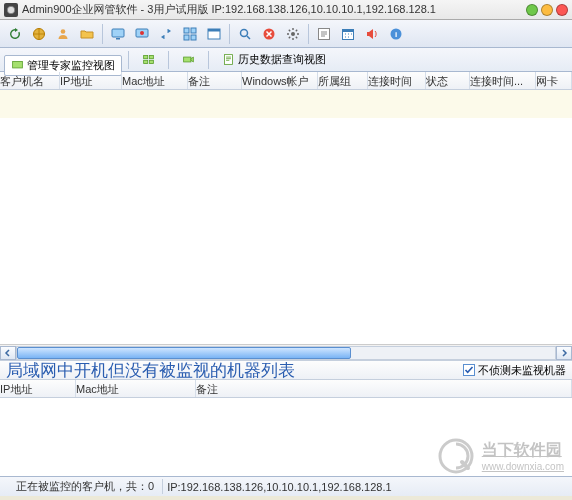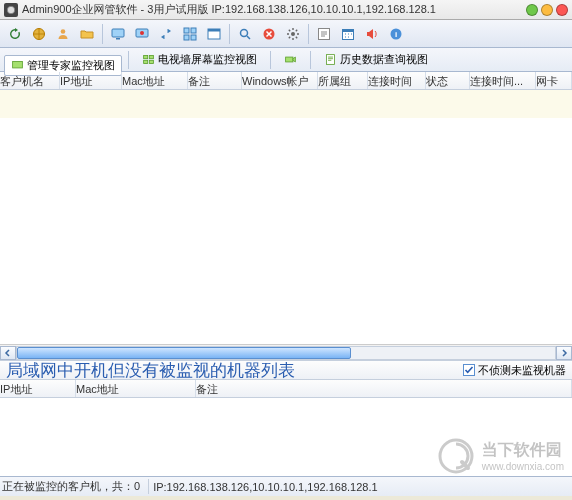--- a/index.html
+++ b/index.html
@@ -47,27 +47,27 @@
 .bottom-hdr { height: 20px; background: linear-gradient(#fdfdfd,#eef1f6); border-top: 1px solid #c5cfdd; border-bottom: 1px solid #c5cfdd; display: flex; align-items: center; padding: 0 6px; justify-content: space-between; }
 .bottom-hdr .btitle { color: #2a5db0; font-size: 17px; }
 .bottom-hdr .chk { display: flex; align-items: center; gap: 3px; cursor: pointer; padding-left: 40px; }
 .bottom-hdr .chkbox { width: 12px; height: 12px; border: 1px solid #5a8fd0; background: #fff; display: inline-flex; align-items: center; justify-content: center; }
 .bottom-hdr .chkbox svg { width: 10px; height: 10px; }
 
 
 .bottom-grid { height: 78px; background: #fff; }
 
 
-.statusbar { height: 20px; background: linear-gradient(#f4f6fb,#e6ecf5); border-top: 1px solid #a8b8d0; display: flex; align-items: center; padding: 0 2px; font-size: 11px; color: #333; gap: 4px; }
+.statusbar { height: 20px; background: linear-gradient(#f4f6fb,#e6ecf5); border-top: 1px solid #a8b8d0; display: flex; align-items: center; padding: 0 16px; font-size: 11px; color: #333; gap: 4px; }
 .statusbar .seg { border-right: 1px solid #c5cfdd; padding-right: 8px; }
 
 
 .watermark { position: absolute; right: 8px; bottom: 24px; display: flex; align-items: center; gap: 6px; opacity: 0.5; pointer-events: none; }
 .watermark svg { width: 40px; height: 40px; }
-.watermark .wm-text { display: flex; flex-direction: column; color: #888; }
+.watermark .wm-text { display: flex; flex-direction: column; color: #888; text-decoration: underline; }
 .watermark .wm-cn { font-size: 16px; font-weight: bold; }
 .watermark .wm-url { font-size: 10px; }
 </style>
 </head>
 <body>
 
 <div class="titlebar">
   <span class="app-icon">
     <svg viewBox="0 0 16 16">
         <circle cx="8" cy="8" r="6" fill="#ddd" stroke="#666"></circle>
@@ -191,21 +191,20 @@
     <span>管理专家监控视图</span>
   </div>
   <div class="tab-sep"></div>
   <div class="tab">
     <svg viewBox="0 0 16 16">
         <rect x="2" y="3" width="5" height="4" fill="#a6e06f" stroke="#5a9e2c"></rect>
         <rect x="9" y="3" width="5" height="4" fill="#a6e06f" stroke="#5a9e2c"></rect>
         <rect x="2" y="9" width="5" height="4" fill="#a6e06f" stroke="#5a9e2c"></rect>
         <rect x="9" y="9" width="5" height="4" fill="#a6e06f" stroke="#5a9e2c"></rect>
       </svg>
-    <span>电视墙屏幕监控视图</span>
   </div>
   <div class="tab-sep"></div>
   <div class="tab">
     <svg viewBox="0 0 16 16">
         <rect x="2" y="5" width="9" height="6" fill="#a6e06f" stroke="#5a9e2c"></rect>
         <path d="M11 7l3-2v6l-3-2z" fill="#a6e06f" stroke="#5a9e2c"></path>
       </svg>
   </div>
   <div class="tab-sep"></div>
   <div class="tab">

